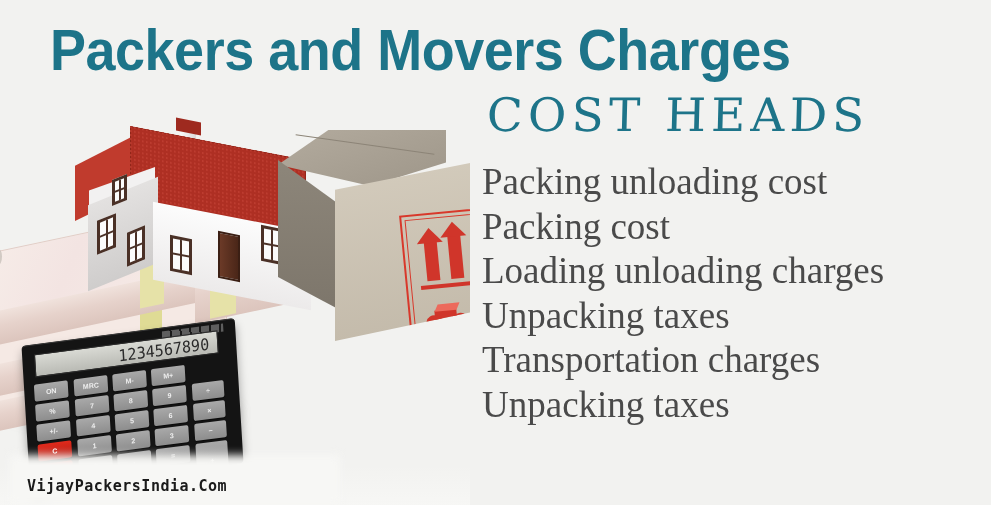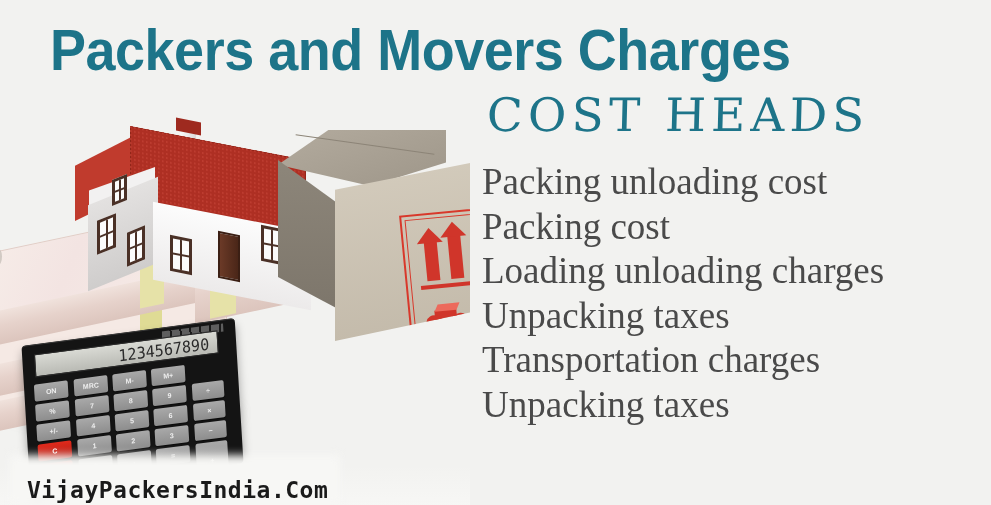--- a/index.html
+++ b/index.html
@@ -48,21 +48,21 @@
     color:#4a4a4a;
     white-space:nowrap;
     font-weight:normal;
   }
 
   
   .watermark{
     position:absolute;left:27px;top:477px;
     font-family:"DejaVu Sans Mono", monospace;
     font-weight:bold;
-    font-size:23px;
+    font-size:15px;
     letter-spacing:0.5px;
     color:#1a1a1a;
     white-space:nowrap;
     z-index:40;
   }
   .wm-smudge{
     position:absolute;left:10px;top:455px;width:330px;height:50px;
     background:#f7f7f5;
     filter:blur(4px);
     z-index:35;

